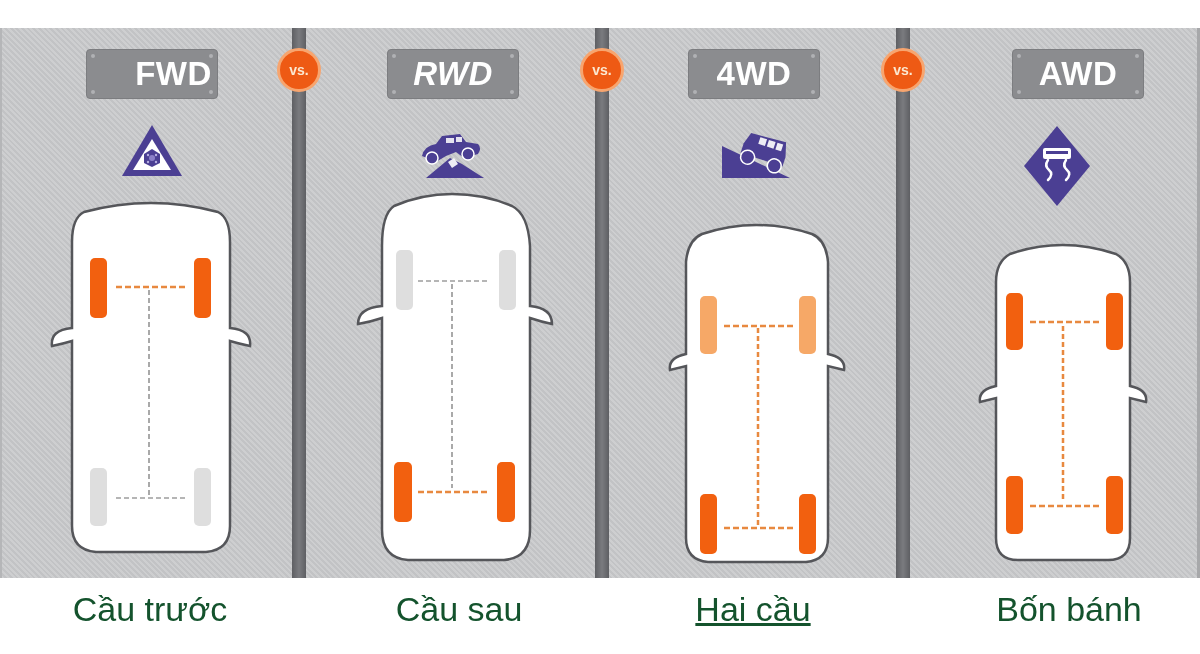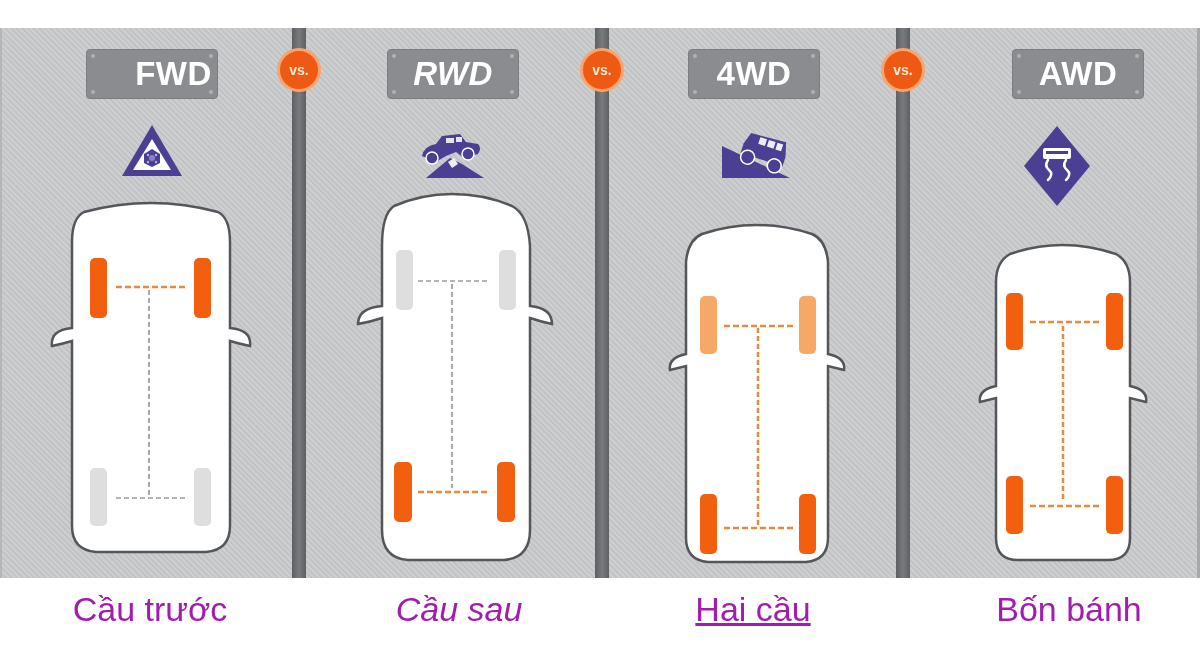--- a/index.html
+++ b/index.html
@@ -28,21 +28,21 @@
     .plate {
       position: absolute; top: 21px; width: 132px; height: 50px;
       background: #8b8c8f; border-radius: 4px; border: 1px solid #7c7d80; box-sizing: border-box;
       color: #ffffff; font-weight: bold; font-size: 33px; line-height: 48px; text-align: center;
       letter-spacing: 0.5px;
     }
     .rivet { position: absolute; width: 4px; height: 4px; border-radius: 50%; background: #b0b1b4; }
     .icon { position: absolute; }
     .car { position: absolute; }
     .caption {
-      position: absolute; top: 583px; font-size: 34px; color: #a21caf; text-align: center; width: 300px;
+      position: absolute; top: 583px; font-size: 34px; color: #14532d; text-align: center; width: 300px;
       line-height: 52px;
     }
   </style>
 </head>
 <body>
 
 <div class="stage">
   <div class="stage-right-edge"></div>
 
   <div class="divider" style="left:290px;"></div>
@@ -157,15 +157,15 @@
       <rect x="30" y="236" width="17" height="58" rx="5" fill="#f2600f"></rect>
       <rect x="130" y="236" width="17" height="58" rx="5" fill="#f2600f"></rect>
       <line x1="54" y1="82" x2="124" y2="82" stroke="#e8893f" stroke-width="2.5" stroke-dasharray="6 3"></line>
       <line x1="87" y1="86" x2="87" y2="262" stroke="#e8893f" stroke-width="2.5" stroke-dasharray="5 3"></line>
       <line x1="54" y1="266" x2="124" y2="266" stroke="#e8893f" stroke-width="2.5" stroke-dasharray="6 3"></line>
     </svg>
   </div>
 </div>
 
 <div class="caption" style="left:0px;">Cầu trước</div>
-<div class="caption" style="left:309px;font-style:italic;">Cầu sau</div>
+<div class="caption" style="left:309px;">Cầu sau</div>
 <div class="caption" style="left:603px;text-decoration:underline;">Hai cầu</div>
 <div class="caption" style="left:919px;">Bốn bánh</div>
 
 </body></html>

